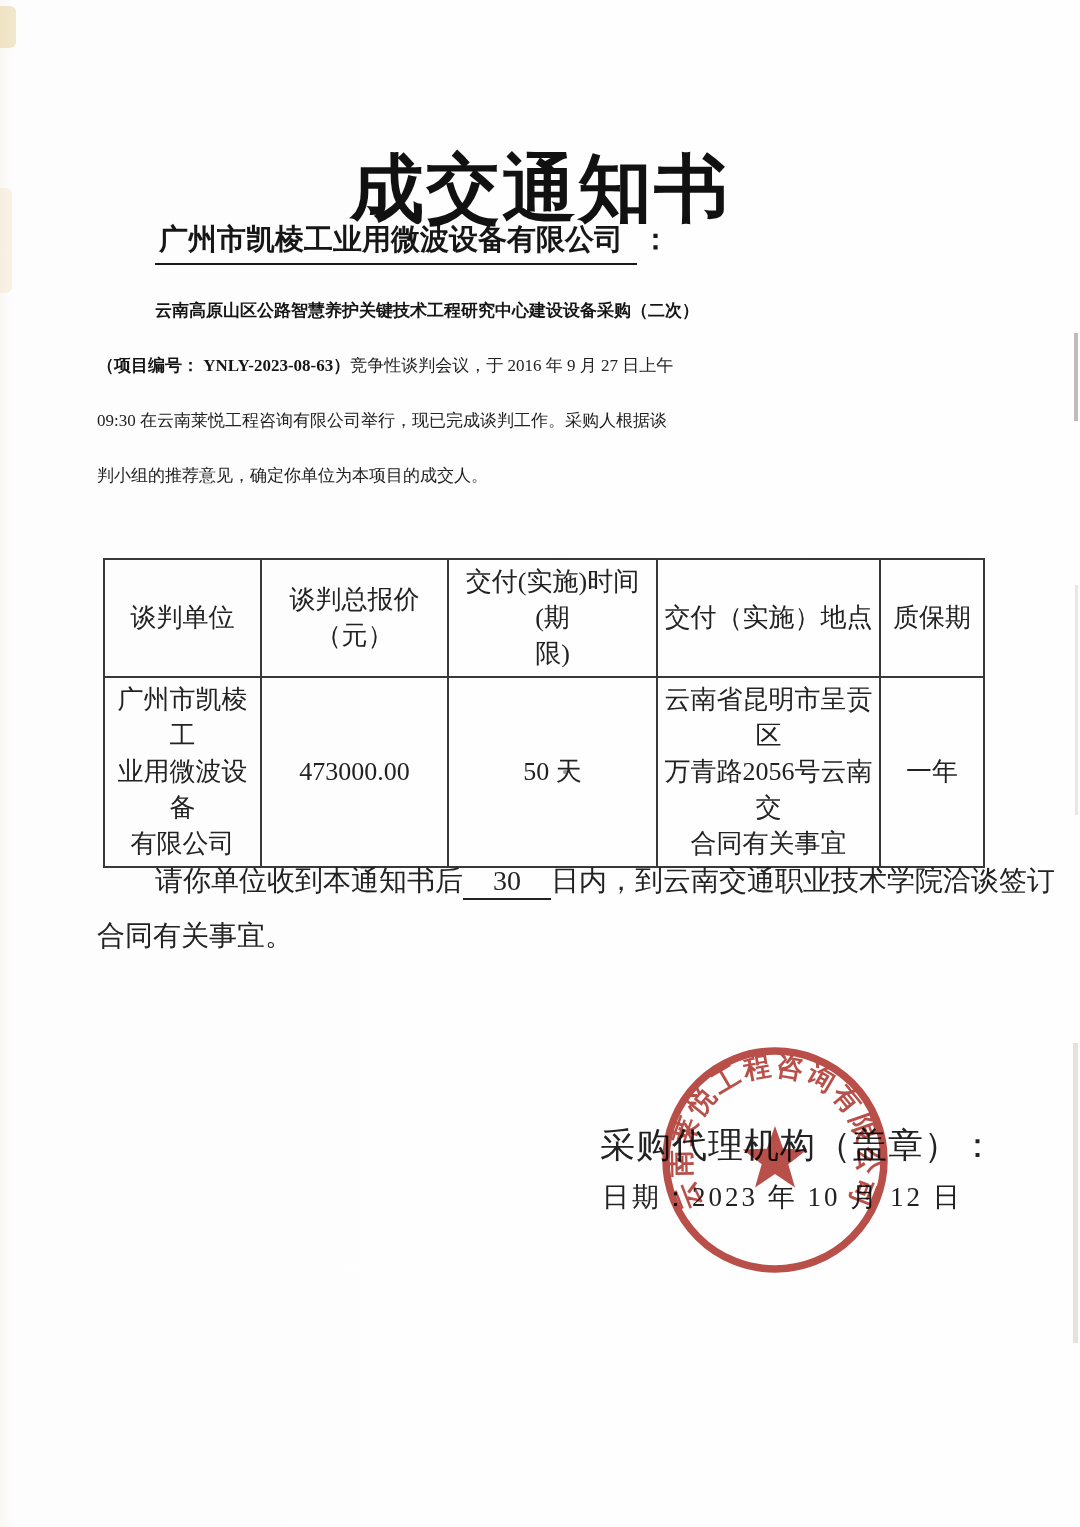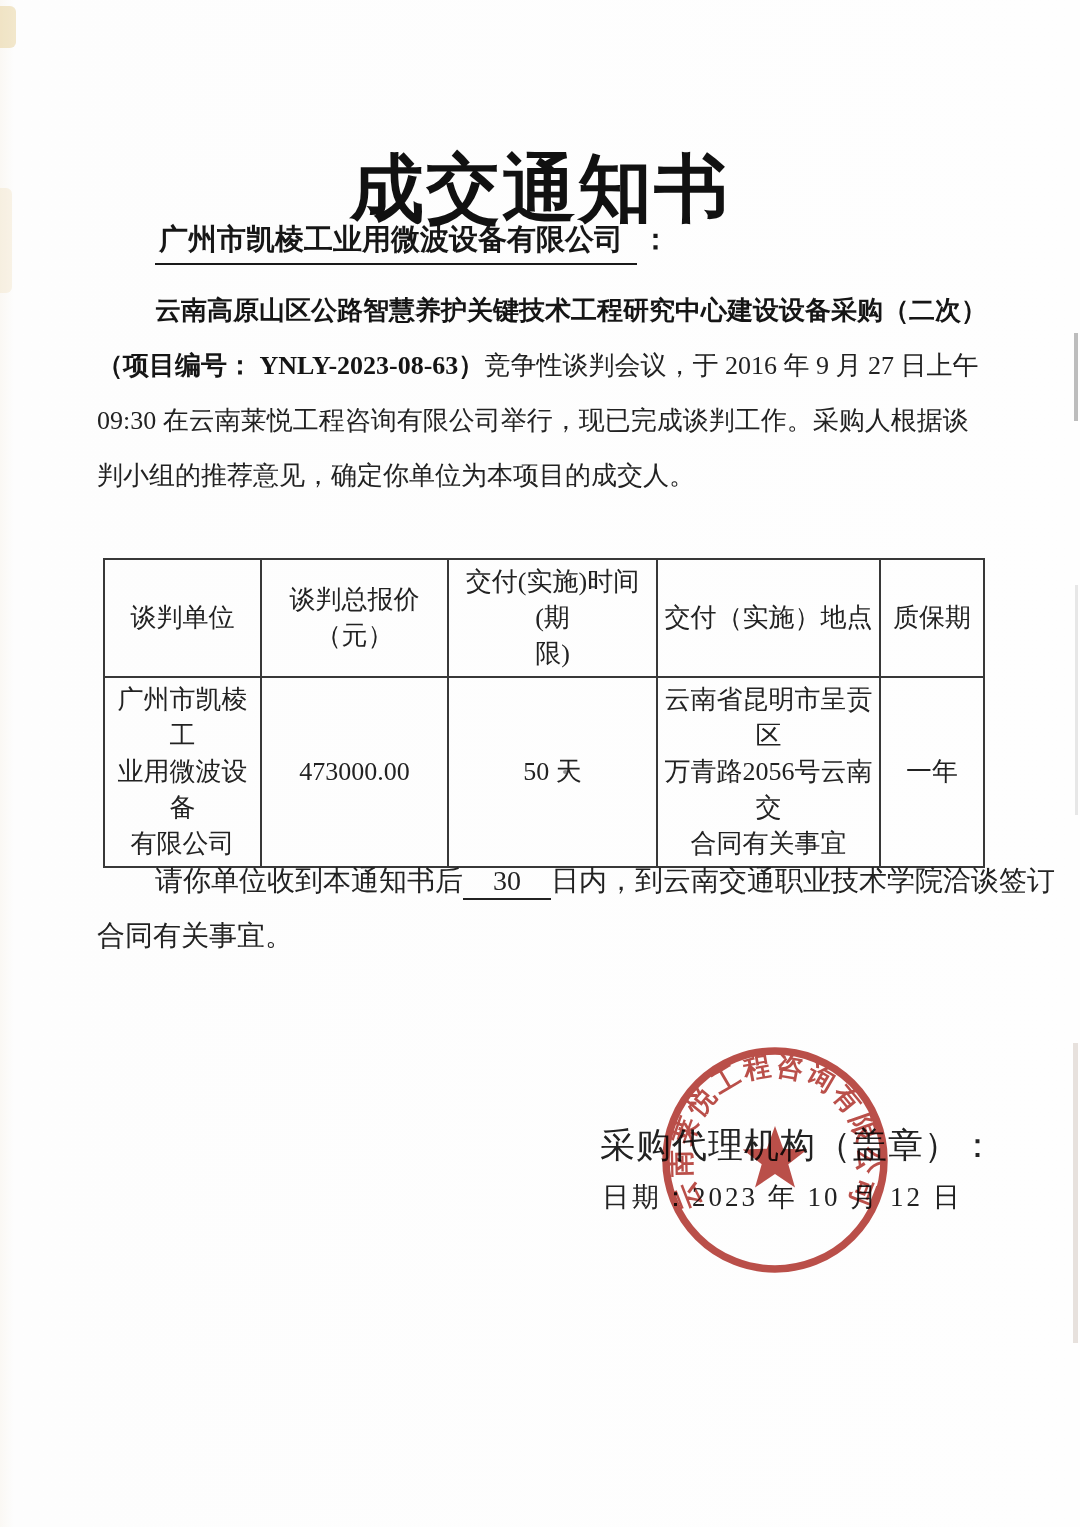--- a/index.html
+++ b/index.html
@@ -49,21 +49,21 @@
     padding: 0 14px 3px 4px;
   }
   .salutation .colon { margin-left: 4px; }
 
   
   .body-par {
     position: absolute;
     top: 283px;
     left: 97px;
     width: 900px;
-    font-size: 26px;
+    font-size: 17px;
     color: #222;
   }
   .body-par .line {
     height: 55px;
     line-height: 55px;
     white-space: nowrap;
   }
   .body-par .indent { padding-left: 58px; }
   .bold { font-weight: bold; color: #151515; }
 

